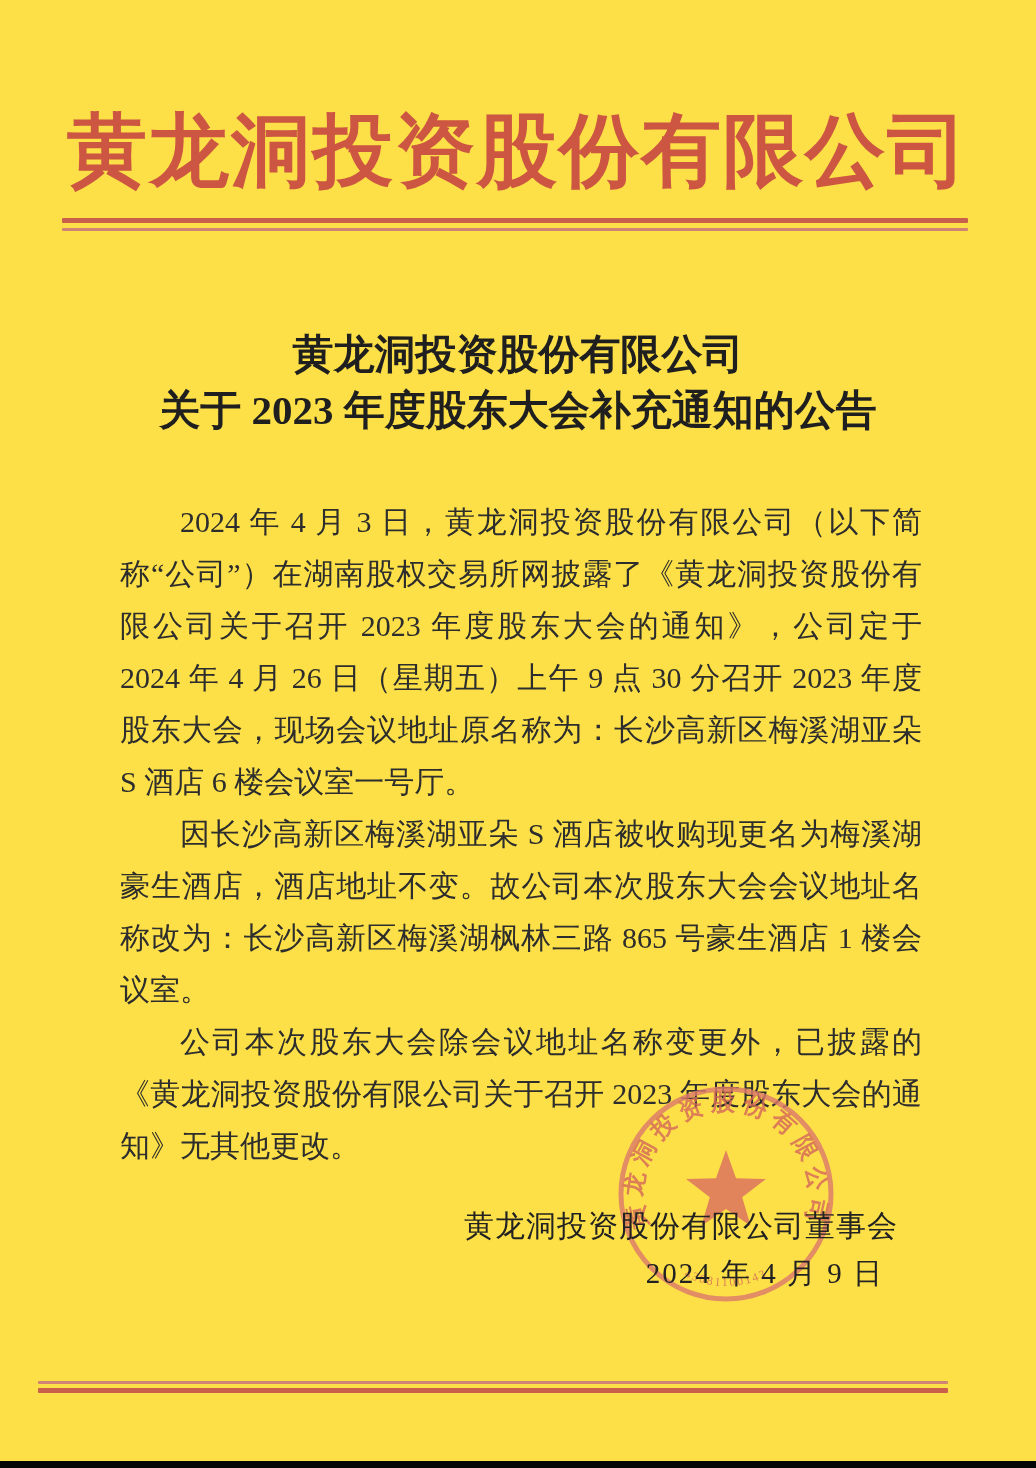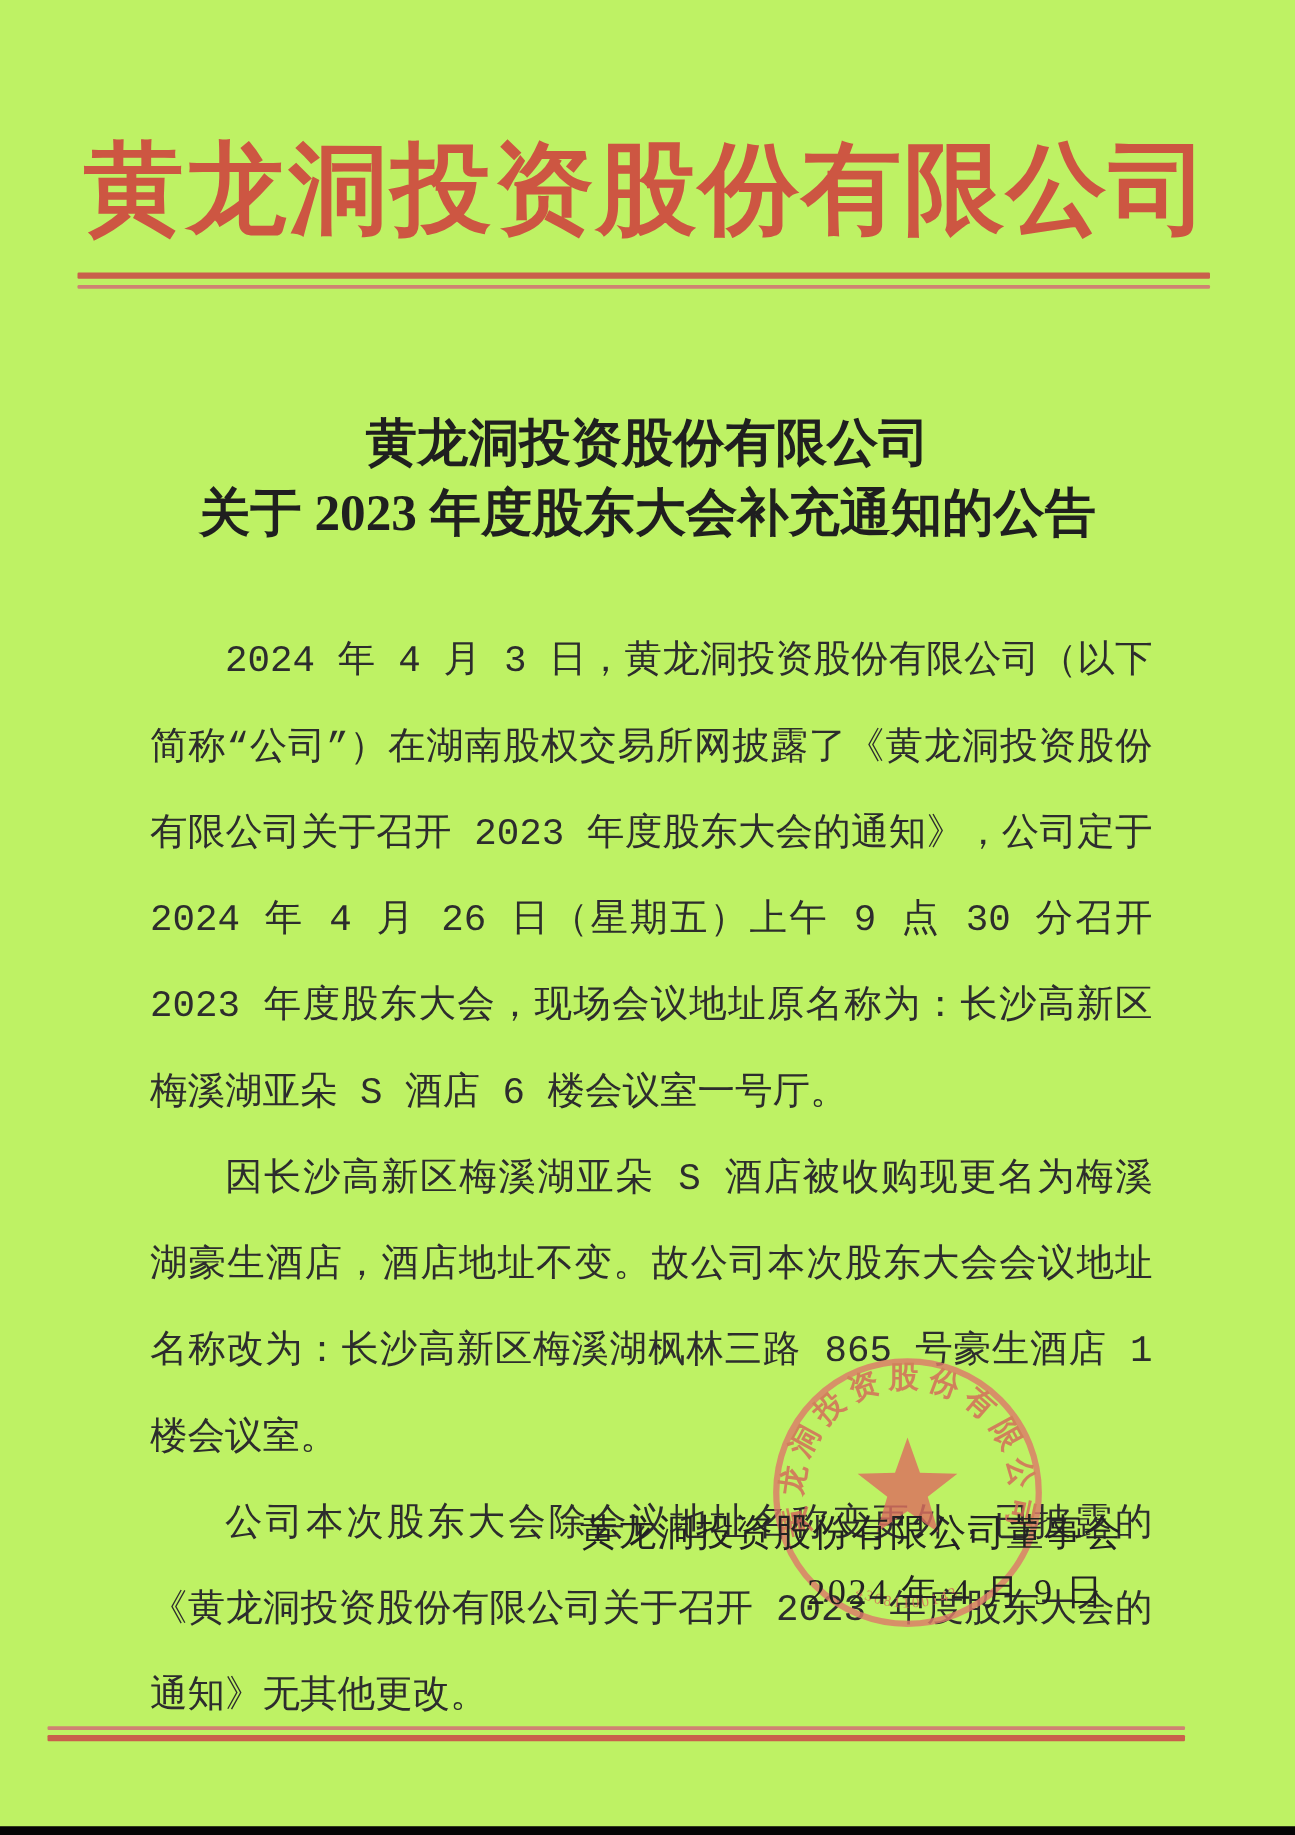--- a/index.html
+++ b/index.html
@@ -4,21 +4,21 @@
 <style>
   html,body{margin:0;padding:0;}
   body{
     width:1036px;height:1468px;
     background:#e9e9e9;
     font-family:"Liberation Serif","DejaVu Serif",serif;
     position:relative;overflow:hidden;
   }
   .page{
     position:absolute;left:0;top:0;width:1036px;height:1468px;
-    background:#bef264;
+    background:#fde047;
   }
   
   .letterhead-name{
     position:absolute;left:0;top:98px;width:100%;
     text-align:center;
     font-size:80px;font-weight:bold;
     letter-spacing:2px;
     color:#cd5642;
     white-space:nowrap;
   }
@@ -29,24 +29,23 @@
   .doc-title{
     position:absolute;left:0;top:330px;width:100%;
     text-align:center;color:#1f1f1f;
     font-weight:bold;
   }
   .doc-title .line1{font-size:41px;line-height:48px;}
   .doc-title .line2{font-size:41px;line-height:48px;margin-top:8px;}
   
   .doc-body{
     position:absolute;left:120px;top:496px;width:802px;
-    font-size:30px;line-height:69px;
+    font-size:30px;line-height:52px;
     color:#2d2d2d;
     text-align:justify;
-    font-family:Liberation Mono, monospace;
   }
   .doc-body p{margin:0;text-indent:2em;}
   
   .signature-line{
     position:absolute;top:1206px;right:138px;
     font-size:30px;color:#222;z-index:3;
     letter-spacing:1px;white-space:nowrap;
   }
   .date-line{
     position:absolute;top:1254px;right:152px;

